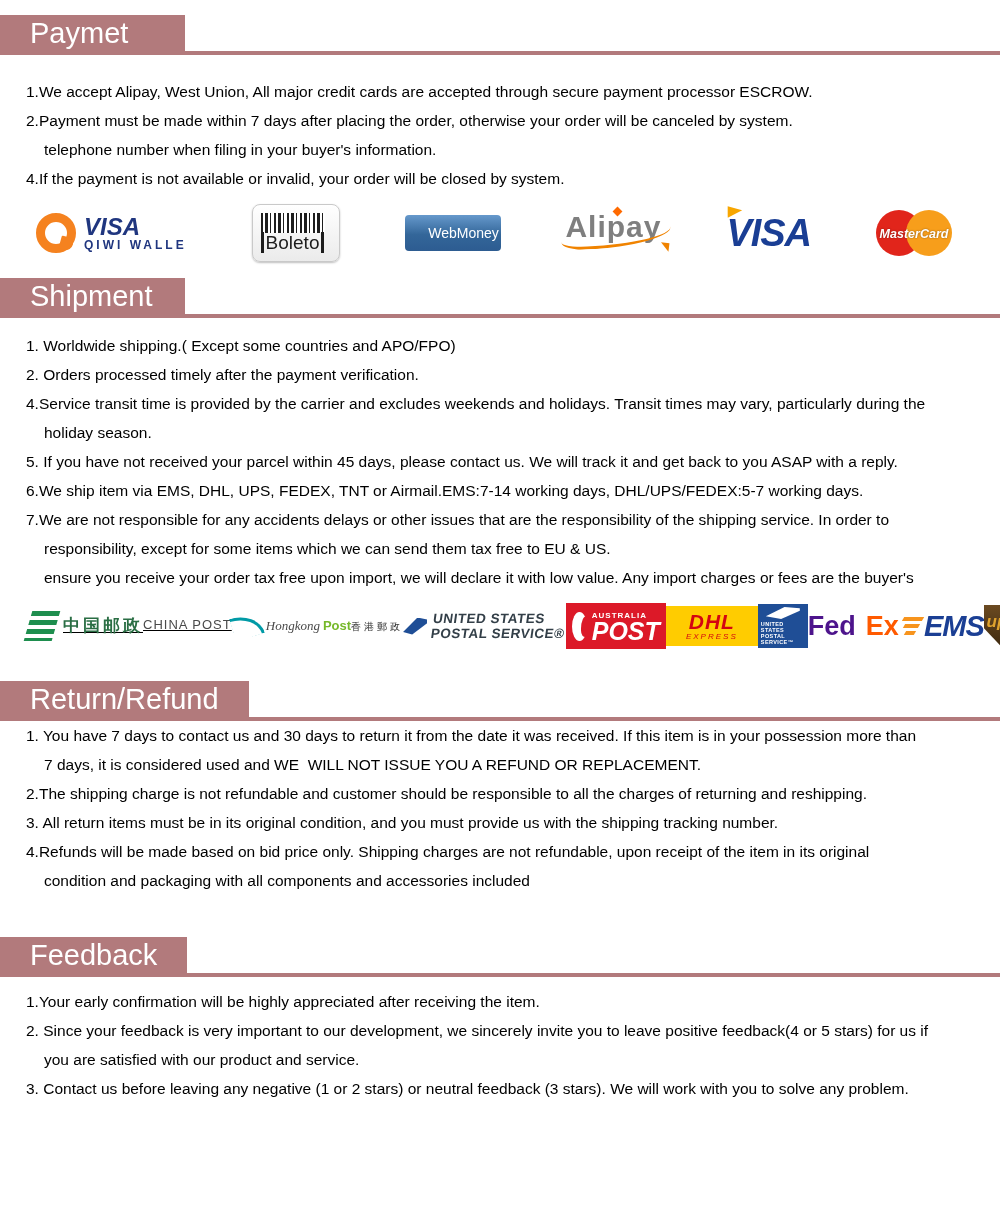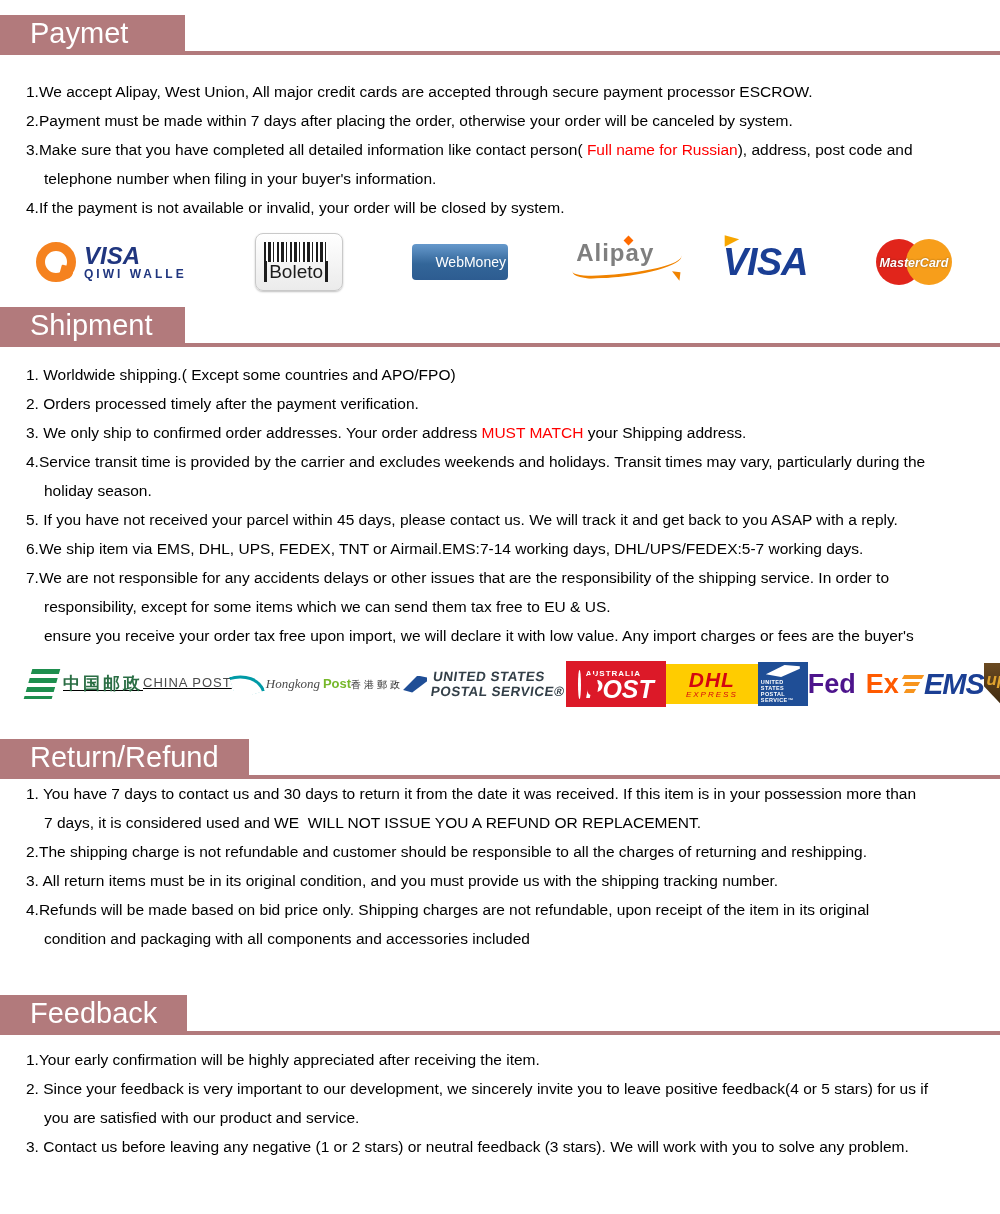--- a/index.html
+++ b/index.html
@@ -52,21 +52,21 @@
   
   .boleto{width:88px;height:58px;background:linear-gradient(#ffffff,#ebebeb);border:1px solid #c9c9c9;border-radius:8px;box-shadow:0 1px 2px rgba(0,0,0,.25);flex-direction:column;justify-content:center;display:flex;align-items:flex-start;padding:4px 8px;}
   .barcode{width:64px;height:20px;background:repeating-linear-gradient(90deg,#1d1d1d 0 2px,#fff 2px 4px,#1d1d1d 4px 7px,#fff 7px 9px,#1d1d1d 9px 10px,#fff 10px 13px);}
   .boleto-text{font-size:19px;line-height:21px;color:#1d1d1d;border-left:3px solid #1d1d1d;border-right:3px solid #1d1d1d;padding:0 2px;margin-top:-1px;}
   
   .webmoney{width:96px;height:36px;background:linear-gradient(#6699cc,#336699 55%,#2d5c91);border-radius:4px;justify-content:center;gap:6px;}
   .wm-text{color:#ffffff;font-size:14px;font-weight:normal;margin-left:28px;}
   .wm-globe{width:16px;height:16px;border-radius:50%;background:radial-gradient(circle at 40% 35%,#ffffff 0 25%,#cfe3f5 45%,#8fb8e0 70%,#6a98c8);}
   
   .alipay{position:relative;height:46px;align-items:flex-start;}
-  .alipay-text{color:#7f7f7f;font-size:24px;font-weight:bold;letter-spacing:1px;}
+  .alipay-text{color:#7f7f7f;font-size:30px;font-weight:bold;letter-spacing:1px;}
   .alipay-dot{position:absolute;left:49px;top:-2px;width:7px;height:7px;background:#ff6a00;transform:rotate(45deg);}
   .alipay-swoosh{position:absolute;left:-4px;top:14px;width:110px;height:24px;border-bottom:3px solid #f08300;border-radius:0 0 100% 30%/0 0 100% 45%;transform:rotate(-3deg);}
   .alipay-swoosh::after{content:"";position:absolute;right:-4px;bottom:-7px;border:6px solid transparent;border-left-color:#f08300;transform:rotate(-35deg);}
   
   .visa-pay{position:relative;}
   .visa-flame{position:absolute;left:0px;top:-6px;width:0;height:0;border-left:12px solid transparent;border-right:3px solid transparent;border-bottom:11px solid #f7a600;transform:rotate(195deg);}
   .visa-text{color:#1a3e94;font-size:38px;line-height:38px;font-weight:bold;font-style:italic;letter-spacing:-1px;}
   
   .mastercard{position:relative;width:76px;height:46px;}
   .mc-red{position:absolute;left:0;top:0;width:46px;height:46px;border-radius:50%;background:#e1251b;}
@@ -91,21 +91,21 @@
   .hk-row{display:flex;align-items:baseline;gap:3px;}
   .hk-name{font-family:"Liberation Serif", serif;font-style:italic;color:#4a4a4a;font-size:13px;}
   .hk-post{color:#76b82a;font-weight:bold;font-size:13px;}
   .hk-cn{font-size:10px;color:#333;letter-spacing:3px;margin-top:1px;align-self:center;}
   
   .usps{gap:5px;}
   .usps-eagle{width:24px;height:17px;background:#1f4e96;clip-path:polygon(0 85%,60% 0,100% 12%,100% 34%,38% 100%);}
   .usps-texts{display:flex;flex-direction:column;transform:skewX(-8deg);}
   .usps-line{font-size:13.5px;font-weight:bold;color:#333f48;line-height:15px;letter-spacing:0.5px;}
   
-  .auspost{width:100px;height:46px;background:#dc1928;padding:0 12px;gap:5px;}
+  .auspost{width:100px;height:46px;background:#dc1928;padding:0 6px;gap:5px;}
   .ap-ball{width:29px;height:29px;background:#ffffff;border-radius:50%;position:relative;}
   .ap-ball::after{content:"";position:absolute;left:9px;top:4px;width:11px;height:21px;background:#dc1928;border-radius:50% 50% 40% 40%/60% 60% 30% 30%;}
   .ap-texts{display:flex;flex-direction:column;align-items:flex-start;}
   .ap-top{color:#ffffff;font-size:8px;font-weight:bold;letter-spacing:1px;}
   .ap-main{color:#ffffff;font-size:25px;line-height:22px;font-weight:900;font-style:italic;}
   
   .dhl{width:92px;height:40px;background:#ffcc00;flex-direction:column;justify-content:center;display:flex;align-items:center;}
   .dhl-main{color:#d40511;font-size:21px;line-height:20px;font-weight:900;font-style:italic;letter-spacing:1px;}
   .dhl-sub{color:#d40511;font-size:8px;font-style:italic;letter-spacing:2px;}
   
@@ -133,21 +133,20 @@
 </style>
 </head>
 <body>
 
 <div class="section-header" id="header-payment">
   <span class="section-title">Paymet</span>
 </div>
 <div class="lines" id="payment-lines">
   <p class="line"><span>1.We accept Alipay, West Union, All major credit cards are accepted through secure payment processor ESCROW.</span></p>
   <p class="line"><span>2.Payment must be made within 7 days after placing the order, otherwise your order will be canceled by system.</span></p>
-  <p class="line"><span>3.Make sure that you have completed all detailed information like contact person( </span><span class="red">Full name for Russian</span><span>), address, post code and</span></p>
   <p class="line indent"><span>telephone number when filing in your buyer's information.</span></p>
   <p class="line"><span>4.If the payment is not available or invalid, your order will be closed by system.</span></p>
 </div>
 
 <div class="payment-logos">
   <div class="plogo qiwi">
     <span class="qiwi-ring"></span>
     <span class="qiwi-text">
       <span class="qiwi-visa">VISA</span>
       <span class="qiwi-walle">QIWI WALLE</span>
@@ -176,21 +175,20 @@
     <span class="mc-text">MasterCard</span>
   </div>
 </div>
 
 <div class="section-header" id="header-shipment">
   <span class="section-title">Shipment</span>
 </div>
 <div class="lines" id="shipment-lines">
   <p class="line"><span>1. Worldwide shipping.( Except some countries and APO/FPO)</span></p>
   <p class="line"><span>2. Orders processed timely after the payment verification.</span></p>
-  <p class="line"><span>3. We only ship to confirmed order addresses. Your order address </span><span class="red">MUST MATCH</span><span> your Shipping address.</span></p>
   <p class="line"><span>4.Service transit time is provided by the carrier and excludes weekends and holidays. Transit times may vary, particularly during the</span></p>
   <p class="line indent"><span>holiday season.</span></p>
   <p class="line"><span>5. If you have not received your parcel within 45 days, please contact us. We will track it and get back to you ASAP with a reply.</span></p>
   <p class="line"><span>6.We ship item via EMS, DHL, UPS, FEDEX, TNT or Airmail.EMS:7-14 working days, DHL/UPS/FEDEX:5-7 working days.</span></p>
   <p class="line"><span>7.We are not responsible for any accidents delays or other issues that are the responsibility of the shipping service. In order to</span></p>
   <p class="line indent"><span>responsibility, except for some items which we can send them tax free to EU &amp; US.</span></p>
   <p class="line indent"><span>ensure you receive your order tax free upon import, we will declare it with low value. Any import charges or fees are the buyer's</span></p>
 </div>
 
 <div class="shipping-logos">

